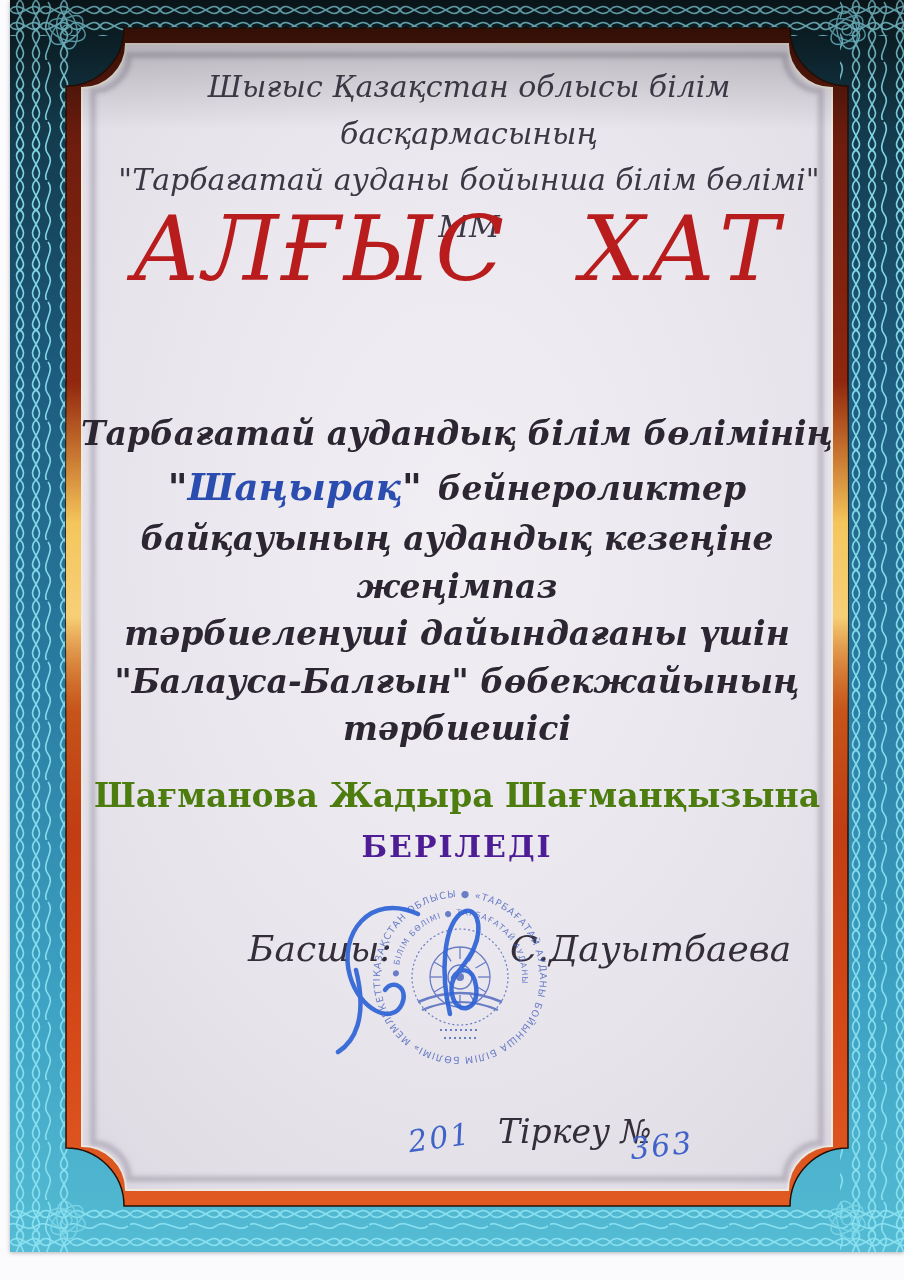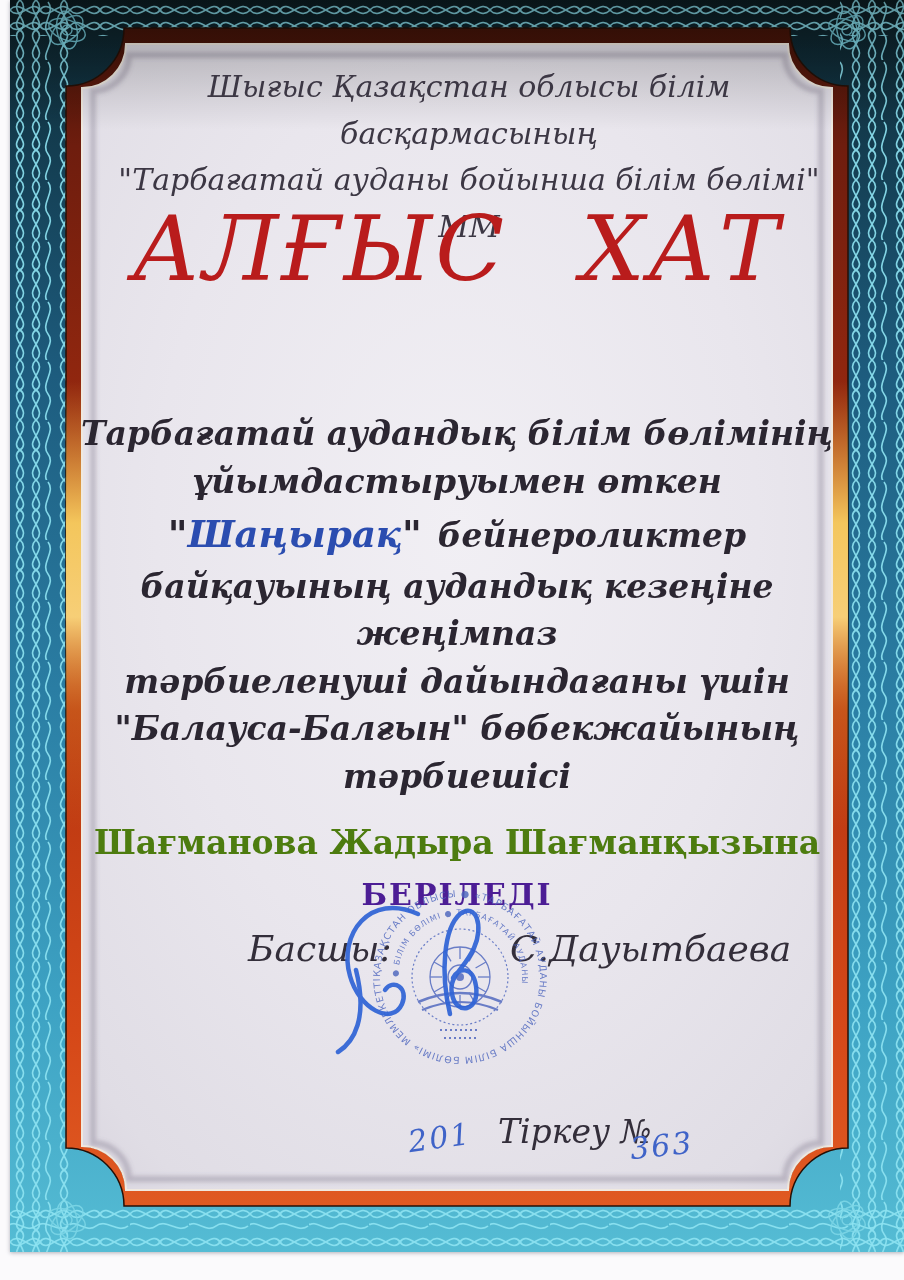--- a/index.html
+++ b/index.html
@@ -132,21 +132,20 @@
 
       <div class="org">
         <div>Шығыс Қазақстан облысы білім басқармасының</div>
         <div>"Тарбағатай ауданы бойынша білім бөлімі" ММ</div>
       </div>
 
       <h1 class="title">АЛҒЫС ХАТ</h1>
 
       <div class="body-block">
         <div>Тарбағатай аудандық білім бөлімінің</div>
-        <div>ұйымдастыруымен өткен</div>
         <div class="contest-line">
           <span class="quote-mark">"</span><span class="contest-word">Шаңырақ</span><span class="quote-mark">"</span><span class="contest-rest">бейнероликтер</span>
         </div>
         <div>байқауының аудандық кезеңіне жеңімпаз</div>
         <div>тәрбиеленуші дайындағаны үшін</div>
         <div>"Балауса-Балғын" бөбекжайының тәрбиешісі</div>
         <div class="recipient">Шағманова Жадыра Шағманқызына</div>
         <div class="issued">БЕРІЛЕДІ</div>
       </div>
 

